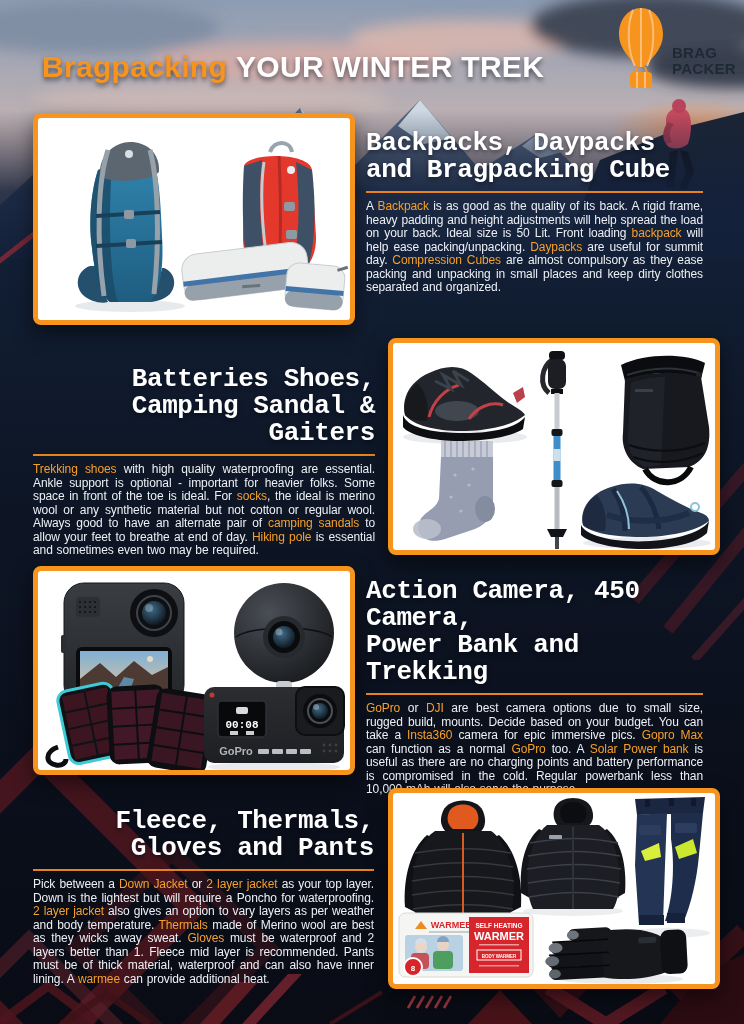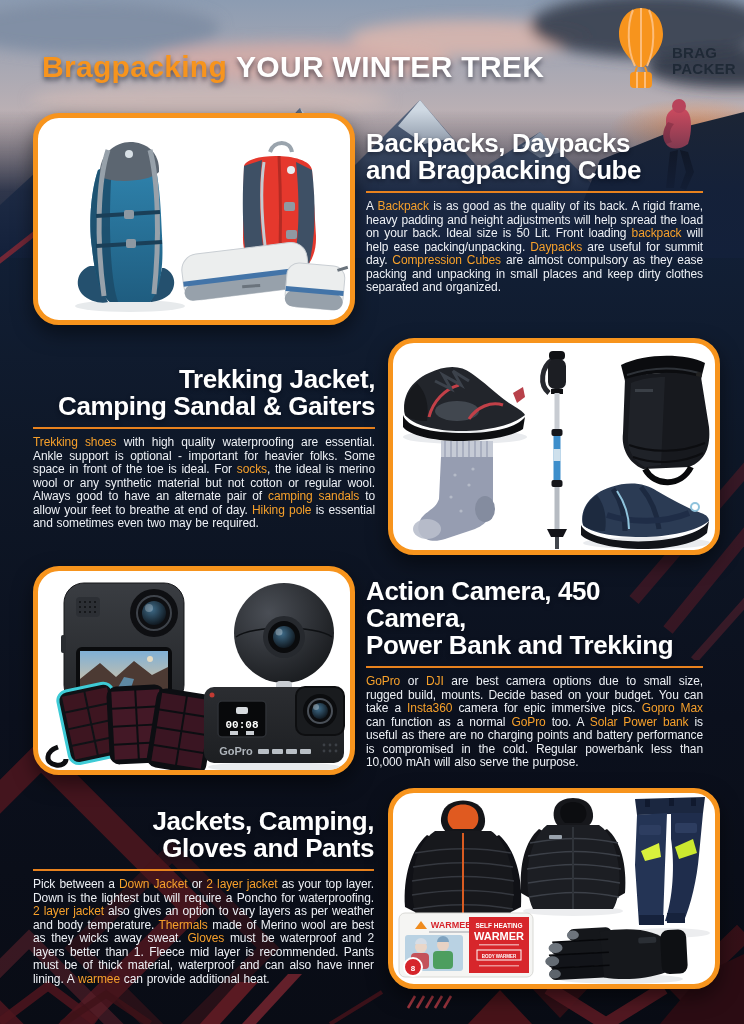--- a/index.html
+++ b/index.html
@@ -14,37 +14,37 @@
   .title{
     position:absolute;top:30px;left:42px;z-index:6;
     font-size:30px;font-weight:800;letter-spacing:.3px;color:#fff;
     text-shadow:0 3px 5px rgba(15,20,35,.6);white-space:nowrap;
   }
   .title .brand{color:#F7941D;margin-right:9px;}
   .logo{position:absolute;top:6px;right:8px;z-index:6;display:flex;align-items:center;}
   .logo-text{margin-left:5px;margin-top:26px;color:#1f2936;font-size:15px;line-height:16px;font-weight:800;letter-spacing:.3px;}
   
   .panel{
-    position:absolute;z-index:5;background:#fff;border:5px solid #F7941D;border-radius:26px;
+    position:absolute;z-index:5;background:#fff;border:5px solid #F7941D;border-radius:8px;
     box-shadow:0 8px 20px rgba(0,0,0,.5);overflow:hidden;
   }
   .panel svg{display:block;}
   .panel-1{left:33px;top:113px;width:312px;height:202px;}
   .panel-2{left:388px;top:338px;width:322px;height:207px;}
   .panel-3{left:33px;top:566px;width:312px;height:199px;}
   .panel-4{left:388px;top:788px;width:322px;height:191px;}
   
   .textblock{position:absolute;z-index:5;color:#EDF0F5;}
   .tb-1{left:366px;top:130px;width:337px;}
   .tb-2{left:33px;top:366px;width:342px;}
   .tb-3{left:366px;top:578px;width:337px;}
   .tb-4{left:33px;top:808px;width:341px;}
   .textblock h2{
     margin:0;font-size:26px;line-height:1.04;font-weight:800;color:#fff;
-    letter-spacing:-.4px;text-shadow:0 2px 4px rgba(5,10,20,.55);
+    letter-spacing:-.4px;text-shadow:0 2px 4px rgba(5,10,20,.55);font-family:Liberation Mono, monospace;
   }
   .tb-2 h2,.tb-4 h2{text-align:right;}
   .rule{height:2px;background:#E8821E;margin:7px 0 7px 0;}
   .body-copy{
     margin:0;font-size:12px;line-height:1.13;text-align:justify;text-align-last:left;
     color:#EDF0F5;letter-spacing:-.1px;word-spacing:.6px;
   }
   .body-copy .hl{color:#F6A02B;}
   
   .decor{position:absolute;z-index:2;}
@@ -213,21 +213,21 @@
       </g>
     </svg>
   </div>
   <div class="textblock tb-1">
     <h2><span>Backpacks, Daypacks</span><br><span>and Bragpacking Cube</span></h2>
     <div class="rule"></div>
     <p class="body-copy"><span>A </span><span class="hl">Backpack</span><span> is as good as the quality of its back. A rigid frame, heavy padding and height adjustments will help spread the load on your back. Ideal size is 50 Lit. Front loading </span><span class="hl">backpack</span><span> will help ease packing/unpacking. </span><span class="hl">Daypacks</span><span> are useful for summit day. </span><span class="hl">Compression Cubes</span><span> are almost compulsory as they ease packing and unpacking  in small places and keep dirty clothes separated and organized.</span></p>
   </div>
 
   <div class="textblock tb-2">
-    <h2><span>Trekking Jacket,</span><br><span>Camping Sandal &amp; Gaiters</span></h2>
+    <h2><span>Batteries Shoes,</span><br><span>Camping Sandal &amp; Gaiters</span></h2>
     <div class="rule"></div>
     <p class="body-copy"><span class="hl">Trekking shoes</span><span> with high quality waterproofing are essential. Ankle support is optional - important for heavier folks. Some space in front of the toe is ideal. For </span><span class="hl">socks</span><span>, the ideal is merino wool  or any synthetic material but not cotton or regular wool. Always good to have an alternate pair of </span><span class="hl">camping sandals</span><span> to allow your feet to breathe at end of day. </span><span class="hl">Hiking pole</span><span> is essential and sometimes even two may be required.</span></p>
   </div>
   <div class="panel panel-2">
     <svg width="322" height="207" viewBox="0 0 322 207">
       <g transform="translate(6,10)">
         <ellipse cx="66" cy="84" rx="62" ry="7" fill="#e9ebee"></ellipse>
         <path fill="#0d0e11" d="M4,62 C8,74 30,80 66,80 C96,80 118,74 126,64 L124,76 C112,84 86,88 60,88 C34,88 10,82 4,74 Z"></path>
         <path fill="#22252b" d="M6,62 C2,44 12,28 30,20 C46,12 62,12 72,20 C84,28 96,40 110,50 C118,55 124,58 126,62 C114,72 90,78 62,78 C36,78 14,72 6,62 Z"></path>
         <path fill="#17191d" d="M6,62 C4,50 8,38 18,30 C28,40 30,54 28,68 C18,68 10,66 6,62 Z"></path>
@@ -433,21 +433,21 @@
       </g>
     </svg>
   </div>
   <div class="textblock tb-3">
     <h2><span>Action Camera, 450 Camera,</span><br><span>Power Bank and Trekking</span></h2>
     <div class="rule"></div>
     <p class="body-copy"><span class="hl">GoPro</span><span> or </span><span class="hl">DJI</span><span> are best camera options due to small size, rugged build, mounts. Decide based on your budget. You can take a </span><span class="hl">Insta360</span><span> camera for epic immersive pics. </span><span class="hl">Gopro Max</span><span> can function as a normal </span><span class="hl">GoPro</span><span> too. A </span><span class="hl">Solar Power bank</span><span> is useful as there are no charging points and battery performance is compromised in the cold. Regular powerbank less than 10,000 mAh will also serve the purpose.</span></p>
   </div>
 
   <div class="textblock tb-4">
-    <h2><span>Jackets, Camping,</span><br><span>Gloves and Pants</span></h2>
+    <h2><span>Fleece, Thermals,</span><br><span>Gloves and Pants</span></h2>
     <div class="rule"></div>
     <p class="body-copy"><span>Pick between a </span><span class="hl">Down Jacket</span><span> or </span><span class="hl">2 layer jacket</span><span> as your top layer. Down is the lightest but will require a Poncho for waterproofing. </span><span class="hl">2 layer jacket</span><span> also gives an option to vary layers as per weather and body temperature. </span><span class="hl">Thermals</span><span> made of Merino wool are best as they wicks away sweat. </span><span class="hl">Gloves</span><span> must be waterproof and 2 layers better than 1. Fleece mid layer is recommended. Pants must be of thick material, waterproof and can also have inner lining. A </span><span class="hl">warmee</span><span> can provide additional heat.</span></p>
   </div>
   <div class="panel panel-4">
     <svg width="322" height="191" viewBox="0 0 322 191">
       <ellipse cx="70" cy="128" rx="56" ry="5" fill="#ecedef"></ellipse>
       <ellipse cx="180" cy="118" rx="50" ry="5" fill="#ecedef"></ellipse>
       <ellipse cx="275" cy="140" rx="42" ry="5" fill="#ecedef"></ellipse>
       <g transform="translate(6,2)">
         <path fill="#141519" d="M44,16 C50,2 78,2 84,16 C88,26 86,34 80,38 L48,38 C42,32 40,26 44,16 Z"></path>

